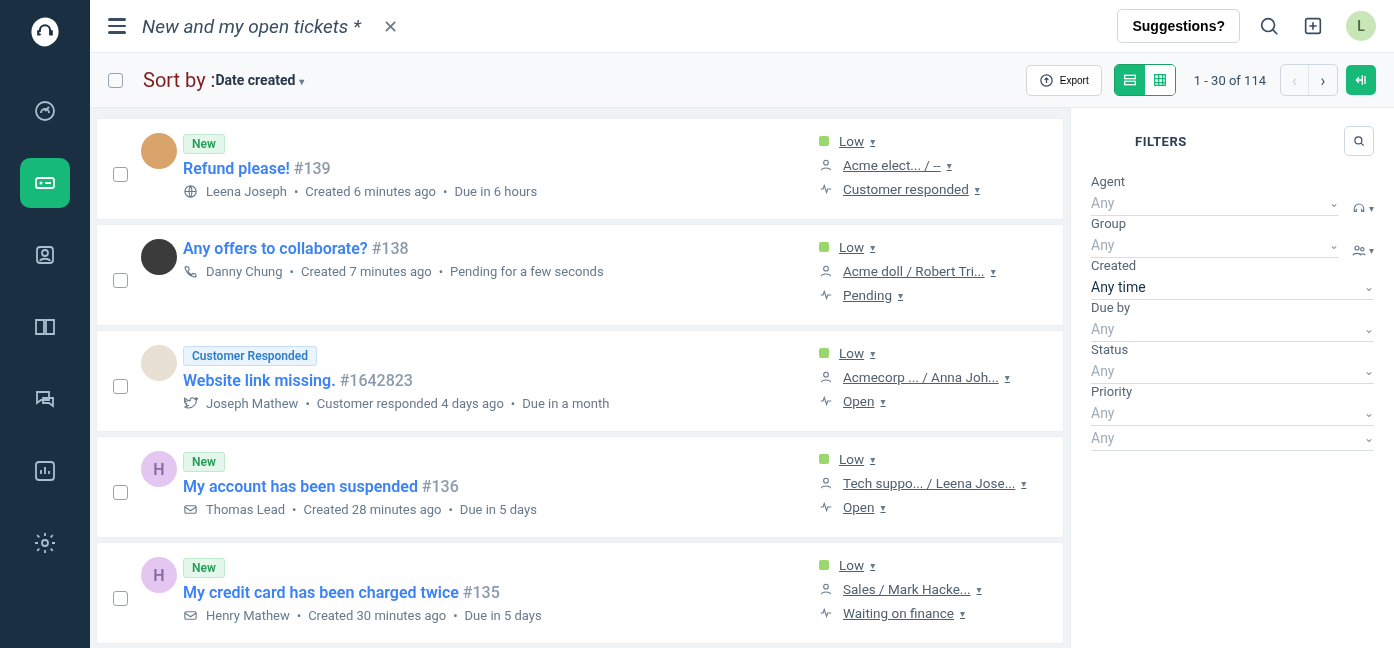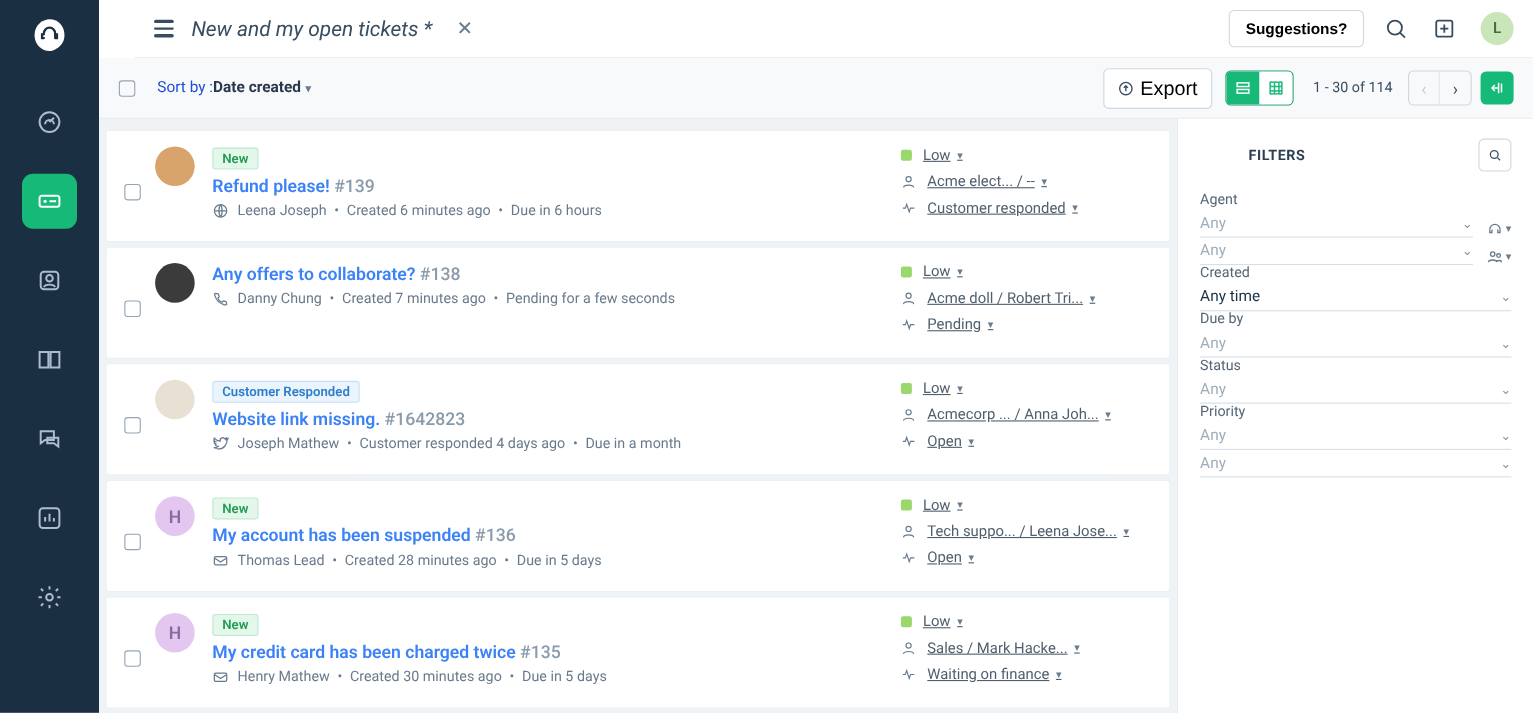--- a/index.html
+++ b/index.html
@@ -7,60 +7,60 @@
 
   
   .sidenav { position:absolute; top:0; left:0; width:90px; height:648px; background:#1a3042; display:flex; flex-direction:column; align-items:center; padding-top:14px; }
   .sidenav .logo { width:36px; height:36px; border-radius:8px; margin-bottom:36px; display:flex; align-items:center; justify-content:center; }
   .sidenav .nav-item { width:50px; height:50px; border-radius:10px; display:flex; align-items:center; justify-content:center; margin-bottom:22px; color:#acbecd; cursor:pointer; }
   .sidenav .nav-item.active { background:#17b978; color:#fff; }
   .sidenav .nav-item svg { width:24px; height:24px; stroke:currentColor; fill:none; stroke-width:1.8; }
   .sidenav .logo svg { width:34px; height:34px; }
 
   
-  .header { position:absolute; top:0; left:90px; right:0; height:53px; border-bottom:1px solid #e8ecef; display:flex; align-items:center; padding:0 18px; background:#fff;margin-left:32px; }
+  .header { position:absolute; top:0; left:90px; right:0; height:53px; border-bottom:1px solid #e8ecef; display:flex; align-items:center; padding:0 18px; background:#fff; }
   .hamburger { width:18px; margin-right:16px; cursor:pointer; color:#384d61; }
   .hamburger div { height:2.5px; background:#384d61; margin:4px 0; border-radius:2px; }
   .title { font-size:19px; font-style:italic; color:#384d61; flex:0 0 auto; }
   .close-x { margin-left:22px; color:#6b7c8d; font-size:18px; cursor:pointer; }
   .header-spacer { flex:1; }
   .suggestions-btn { border:1px solid #cfd7df; font-weight:600; padding:8px 14px; border-radius:5px; background:#fff; font-size:14px; cursor:pointer; margin-right:18px; }
   .header-ico { width:22px; height:22px; color:#384d61; margin-right:22px; cursor:pointer; display:flex; align-items:center; justify-content:center; }
   .header-ico svg { width:22px; height:22px; stroke:currentColor; fill:none; stroke-width:1.8; }
   .avatar-top { width:30px; height:30px; border-radius:50%; background:#c8e6b7; color:#4a6b3a; font-weight:600; font-size:14px; display:flex; align-items:center; justify-content:center; }
 
   
   .toolbar { position:absolute; top:53px; left:90px; right:0; height:55px; background:#f7f9fa; border-bottom:1px solid #e8ecef; display:flex; align-items:center; padding:0 18px; }
   .chk { width:15px; height:15px; border:1.5px solid #94a4b3; border-radius:3px; cursor:pointer; }
-  .sort-label { margin-left:20px; color:#1d4ed8; font-size:14px; }
+  .sort-label { margin-left:20px; color:#7f1d1d; font-size:20px; }
   .sort-val { font-weight:700; color:#28374b; font-size:14px; cursor:pointer; }
   .caret-sm { font-size:10px; color:#6b7c8d; margin-left:4px; }
   .tool-spacer { flex:1; }
-  .export-btn { border:1px solid #cfd7df; background:#fff; border-radius:5px; padding:7px 12px; font-size:18px; font-weight:500; display:flex; align-items:center; cursor:pointer; margin-right:12px; }
+  .export-btn { border:1px solid #cfd7df; background:#fff; border-radius:5px; padding:7px 12px; font-size:10px; font-weight:500; display:flex; align-items:center; cursor:pointer; margin-right:12px; }
   .export-btn svg { width:15px; height:15px; margin-right:6px; stroke:#384d61; fill:none; stroke-width:2; }
   .view-toggle { display:flex; border:1px solid #1a9f64; border-radius:5px; overflow:hidden; margin-right:18px; }
   .view-toggle div { width:30px; height:30px; display:flex; align-items:center; justify-content:center; cursor:pointer; background:#fff;}
   .view-toggle .active { background:#17b978; color:#fff; }
   .view-toggle svg{width:16px;height:16px;stroke:currentColor;fill:none;stroke-width:2;}
   .view-toggle div:not(.active){color:#17b978;}
   .page-range { font-size:13px; color:#384d61; margin-right:14px; }
   .pager { display:flex; border:1px solid #cfd7df; border-radius:5px; overflow:hidden; margin-right:8px; }
   .pager div { width:28px; height:30px; display:flex; align-items:center; justify-content:center; cursor:pointer; color:#384d61; }
   .pager div.disabled{color:#c6cfd7; cursor:default;}
   .pager div:first-child{border-right:1px solid #e0e6eb;}
   .collapse-btn { width:30px; height:30px; background:#17b978; border-radius:5px; display:flex; align-items:center; justify-content:center; color:#fff;}
   .collapse-btn svg{width:16px;height:16px;stroke:#fff;fill:none;stroke-width:2;}
 
   
   .main { position:absolute; top:108px; left:90px; bottom:0; width:980px; overflow-y:auto; background:#f0f3f5; padding:6px 0; }
   .card { background:#fff; margin:4px 6px; border-radius:3px; display:flex; padding:14px 14px 14px 8px; border:1px solid #edf0f2; }
   .card .chk-col { width:30px; display:flex; align-items:center; justify-content:center; padding-top:10px; }
   .card .av-col { width:48px; display:flex; align-items:flex-start; justify-content:center; }
   .av { width:36px; height:36px; border-radius:50%; display:flex; align-items:center; justify-content:center; font-weight:600; color:#fff; font-size:16px; overflow:hidden;}
-  .card .main-col { flex:1; min-width:0;margin-left:10px; }
+  .card .main-col { flex:1; min-width:0; }
   .badge { display:inline-block; font-size:12px; font-weight:600; padding:2px 8px; border-radius:3px; margin-bottom:5px; }
   .badge.new { background:#e3f7ea; color:#249c55; border:1px solid #bfe9cf;}
   .badge.cr  { background:#eaf4fd; color:#2f7dcb; border:1px solid #c7e0f5;}
   .subject { font-size:16px; color:#3b82f6; font-weight:600; }
   .ticketno { color:#8a9bab; font-weight:500;}
   .meta-row { display:flex; align-items:center; color:#687a8c; font-size:13px; margin-top:6px; }
   .meta-row .src-ico { width:15px; height:15px; margin-right:8px; stroke:#687a8c; fill:none; stroke-width:1.8;}
   .meta-row .dot{margin:0 7px;}
   .right-col { width:230px; font-size:13.5px; color:#505f6e;text-decoration:underline; }
   .right-col .line { display:flex; align-items:center; margin-bottom:8px; cursor:pointer;}
@@ -461,20 +461,21 @@
               <path d="M5 13a7 7 0 0 1 14 0"></path>
               <path d="M5 13v4h3v-4M19 13v4h-3v-4"></path>
             </svg>
             <span class="caret-sm">▾</span>
           </div>
     </div>
       </div>
       <div class="f-group">
     <div class="row1">
       <div class="main-f">
+        <span class="f-label">Group</span>
         <div class="f-val placeholder">
           <span>Any</span>
               <span class="chev">⌄</span>
         </div>
       </div>
       <div class="side-ico">
             <svg viewBox="0 0 24 24">
               <circle cx="9" cy="9" r="3"></circle>
               <circle cx="17" cy="11" r="2.5"></circle>
               <path d="M3 20c1-4 11-4 12 0M14 20c.5-3 7-3 7 0"></path>

